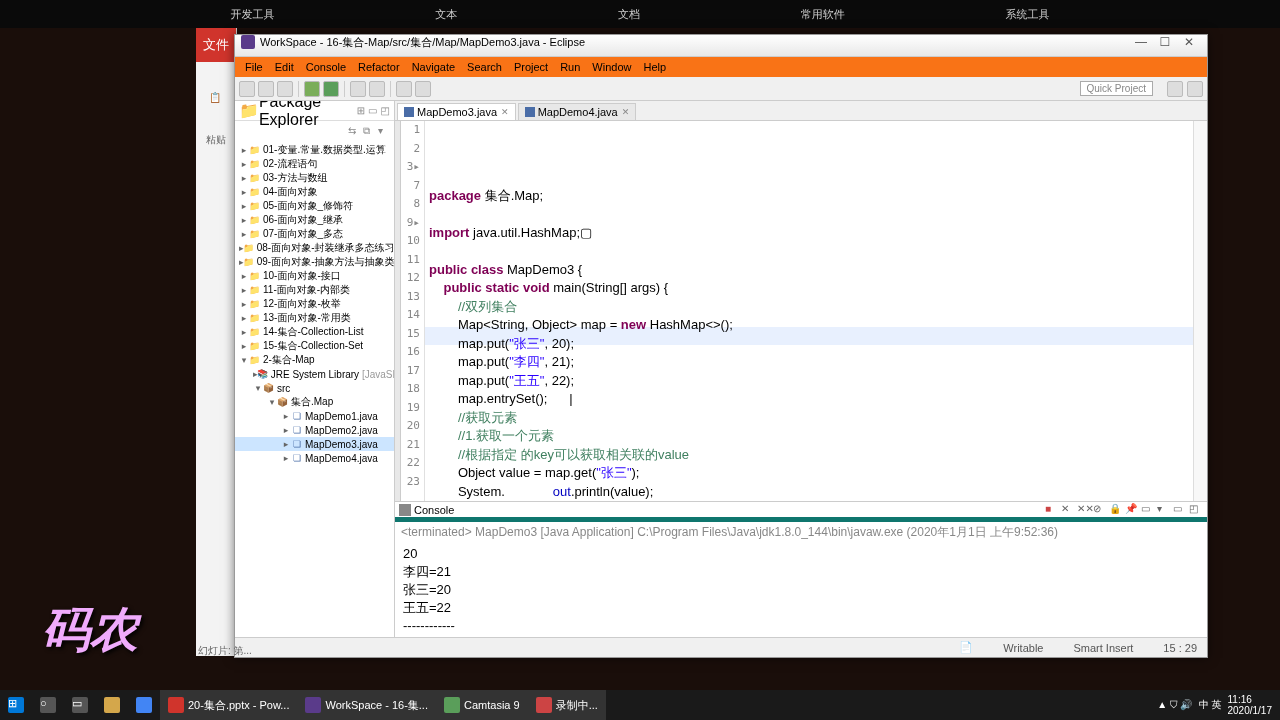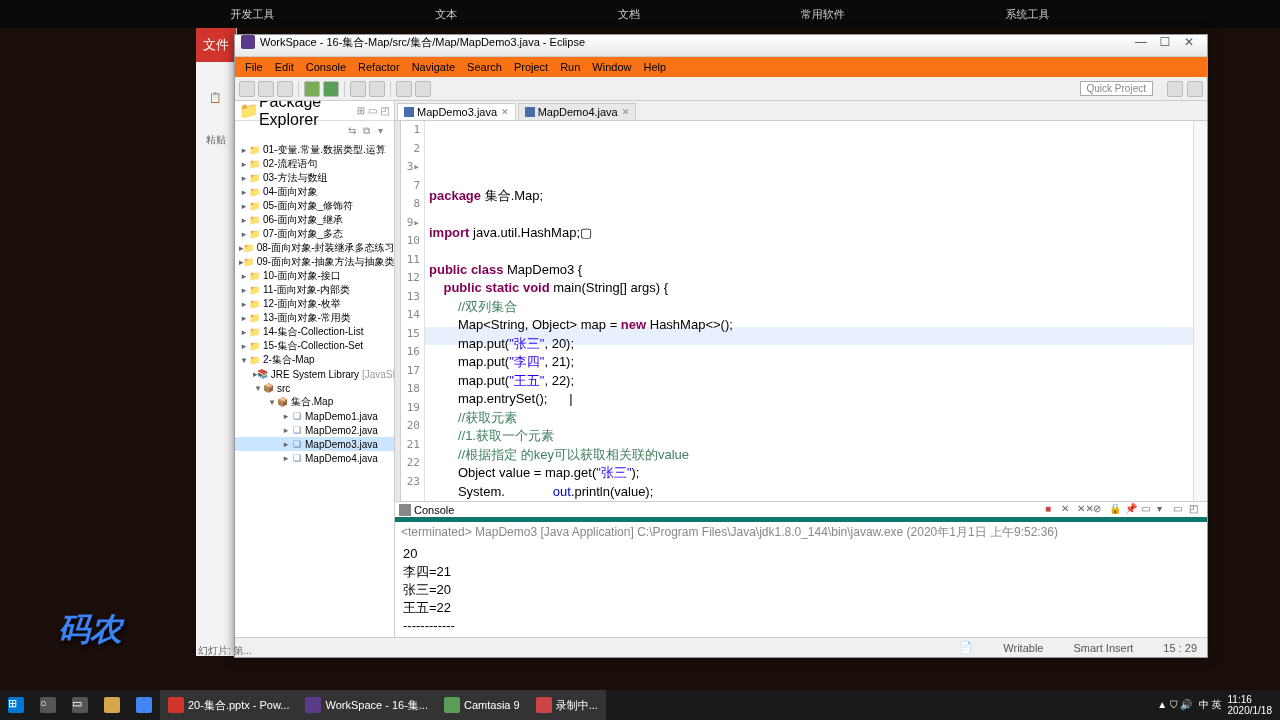--- a/index.html
+++ b/index.html
@@ -57,21 +57,21 @@
 .code-content{position:relative;z-index:1;}
 .ov-ruler{width:14px;background:#f8f8f8;border-left:1px solid #ddd;}
 .e-console{border-top:1px solid #ccc;background:#fff;}
 .con-head{height:20px;display:flex;align-items:center;padding:0 4px;border-bottom:5px solid #0f766e;}
 .con-head-icon{width:12px;height:12px;background:#888;margin-right:3px;}
 .con-head-text{font-size:11px;flex:1;}
 .con-tb-icon{width:14px;height:14px;margin-left:2px;font-size:10px;cursor:pointer;color:#666;}
 .con-info{font-size:12px;color:#888;padding:2px 6px;}
 .con-out{font-family:Consolas,monospace;font-size:13px;padding:2px 8px;line-height:18px;}
 .e-status{height:20px;border-top:1px solid #ccc;background:#f0f0f0;display:flex;align-items:center;justify-content:flex-end;padding:0 10px;gap:30px;font-size:11px;color:#555;}
-.logo{position:absolute;left:20px;bottom:50px;width:140px;height:80px;font-size:32px;color:#3b82f6;font-weight:bold;text-shadow:2px 2px 4px #000;font-style:italic;display:flex;align-items:center;justify-content:center;text-align:right;}
+.logo{position:absolute;left:20px;bottom:50px;width:140px;height:80px;font-size:48px;color:#f0abfc;font-weight:bold;text-shadow:2px 2px 4px #000;font-style:italic;display:flex;align-items:center;justify-content:center;text-align:right;}
 .slide-num{position:absolute;left:198px;bottom:62px;font-size:10px;color:#666;}
 .taskbar{position:absolute;bottom:0;left:0;right:0;height:30px;background:#1a1a1a;display:flex;align-items:center;}
 .task-item{height:30px;padding:0 8px;display:flex;align-items:center;font-size:11px;color:#fff;cursor:pointer;gap:4px;}
 .task-item.active{background:#333;}
 .task-icon{width:16px;height:16px;background:#555;border-radius:2px;}
 .task-icon.pp{background:#d0342c;}
 .task-icon.ec{background:#5a3b8a;}
 .task-icon.cm{background:#5a9e5a;}
 .tray{margin-left:auto;display:flex;align-items:center;gap:6px;padding-right:8px;color:#fff;font-size:10px;}
 </style>
@@ -361,15 +361,15 @@
       <div class="task-icon cm"></div>
       <span>Camtasia 9</span>
     </div>
   <div class="task-item active">
       <div class="task-icon" style="background:#c44"></div>
       <span>录制中...</span>
     </div>
   <div class="tray">
     <span>▲ ⛉ 🔊</span>
     <span>中 英</span>
-    <span><span>11:16</span><br><span>2020/1/18</span></span>
+    <span><span>11:16</span><br><span>2020/1/17</span></span>
   </div>
 </div>
 
 </body></html>

